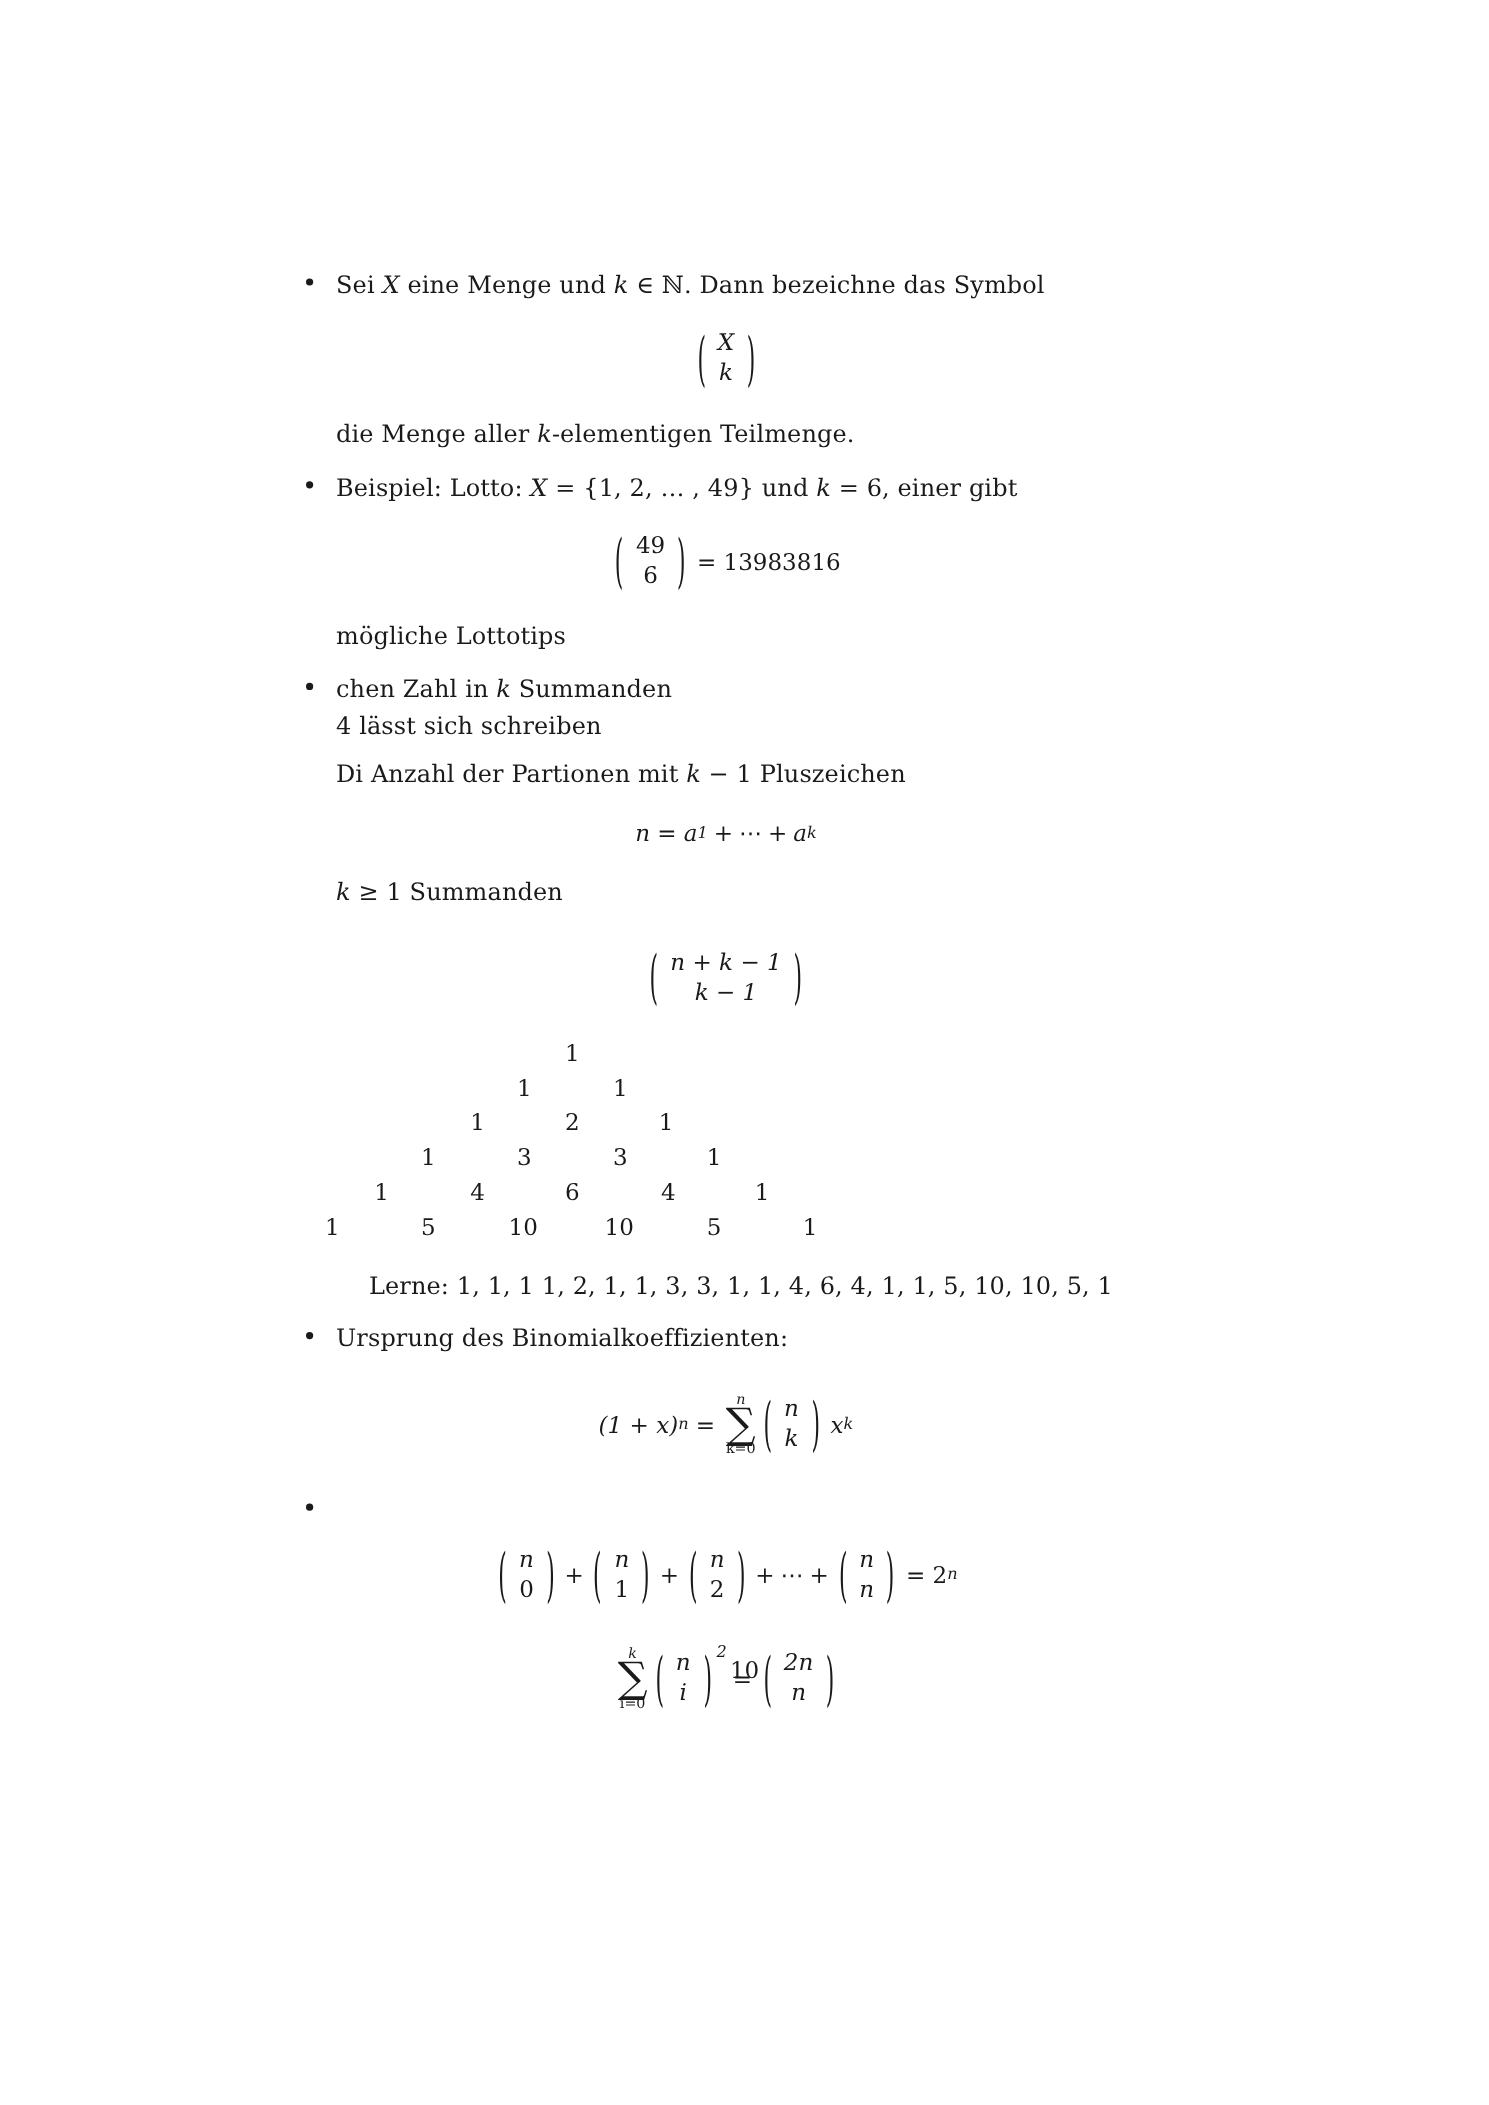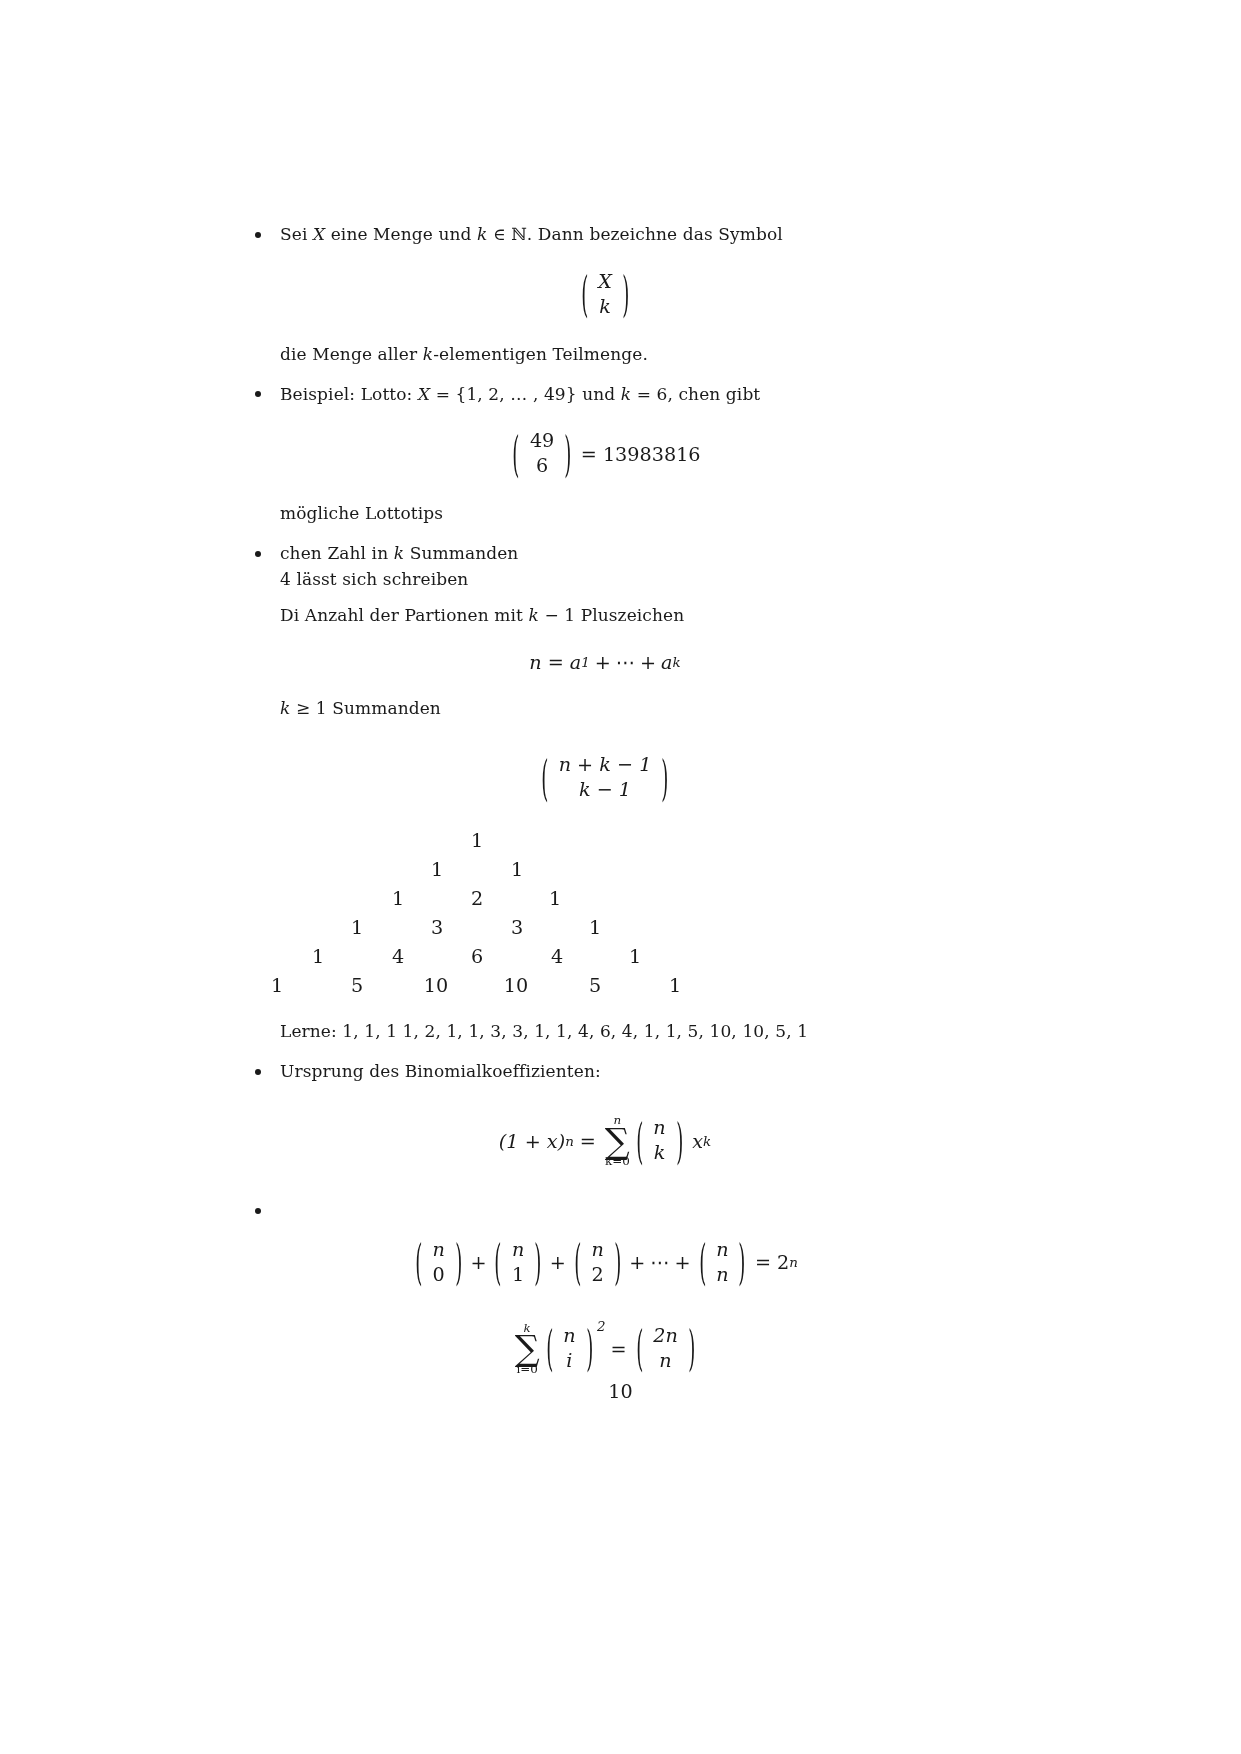--- a/index.html
+++ b/index.html
@@ -34,21 +34,21 @@
     top: 0.62em;
     width: 6px;
     height: 6px;
     border-radius: 50%;
     background: #1a1a1a;
   }
   .itembody {
     margin-left: 25px;
   }
   .txt {
-    font-size: 17px;
+    font-size: 20px;
     line-height: 1.52;
     letter-spacing: 0.1px;
   }
   .indent {
     margin-left: 25px;
   }
 
   
   .math {
     font-family: "DejaVu Serif", "Liberation Serif", serif;
@@ -204,21 +204,21 @@
     <div class="item">
       <span class="bullet"></span>
       <div class="itembody">
         <div class="txt">
           <span>Beispiel: Lotto:</span>
           <span class="math">X</span>
           <span class="up">=</span>
           <span class="up">{1, 2, … , 49}</span>
           <span>und</span>
           <span class="math">k</span>
-          <span class="up">= 6</span><span>, chen gibt</span>
+          <span class="up">= 6</span><span>, einer gibt</span>
         </div>
       </div>
     </div>
 
     <div class="display">
       <span class="display-row">
         <span class="binom">
           <span class="paren">(</span>
           <span class="binom-stack">
             <span class="up">49</span>
@@ -318,21 +318,21 @@
       <div class="prow">
         <span class="pcell" style="left:5px;">1</span>
         <span class="pcell" style="left:85px;">5</span>
         <span class="pcell" style="left:164px;">10</span>
         <span class="pcell" style="left:244px;">10</span>
         <span class="pcell" style="left:323px;">5</span>
         <span class="pcell" style="left:403px;">1</span>
       </div>
     </div>
 
-    <div class="txt indent" style="margin-top:16px;">
+    <div class="txt indent" style="margin-top:16px;text-align:center;">
       <span>Lerne:</span>
       <span class="up">1, 1, 1 1, 2, 1, 1, 3, 3, 1, 1, 4, 6, 4, 1, 1, 5, 10, 10, 5, 1</span>
     </div>
 
     <div class="spacer-sm"></div>
 
     <div class="item">
       <span class="bullet"></span>
       <div class="itembody">
         <div class="txt">Ursprung des Binomialkoeffizienten:</div>

